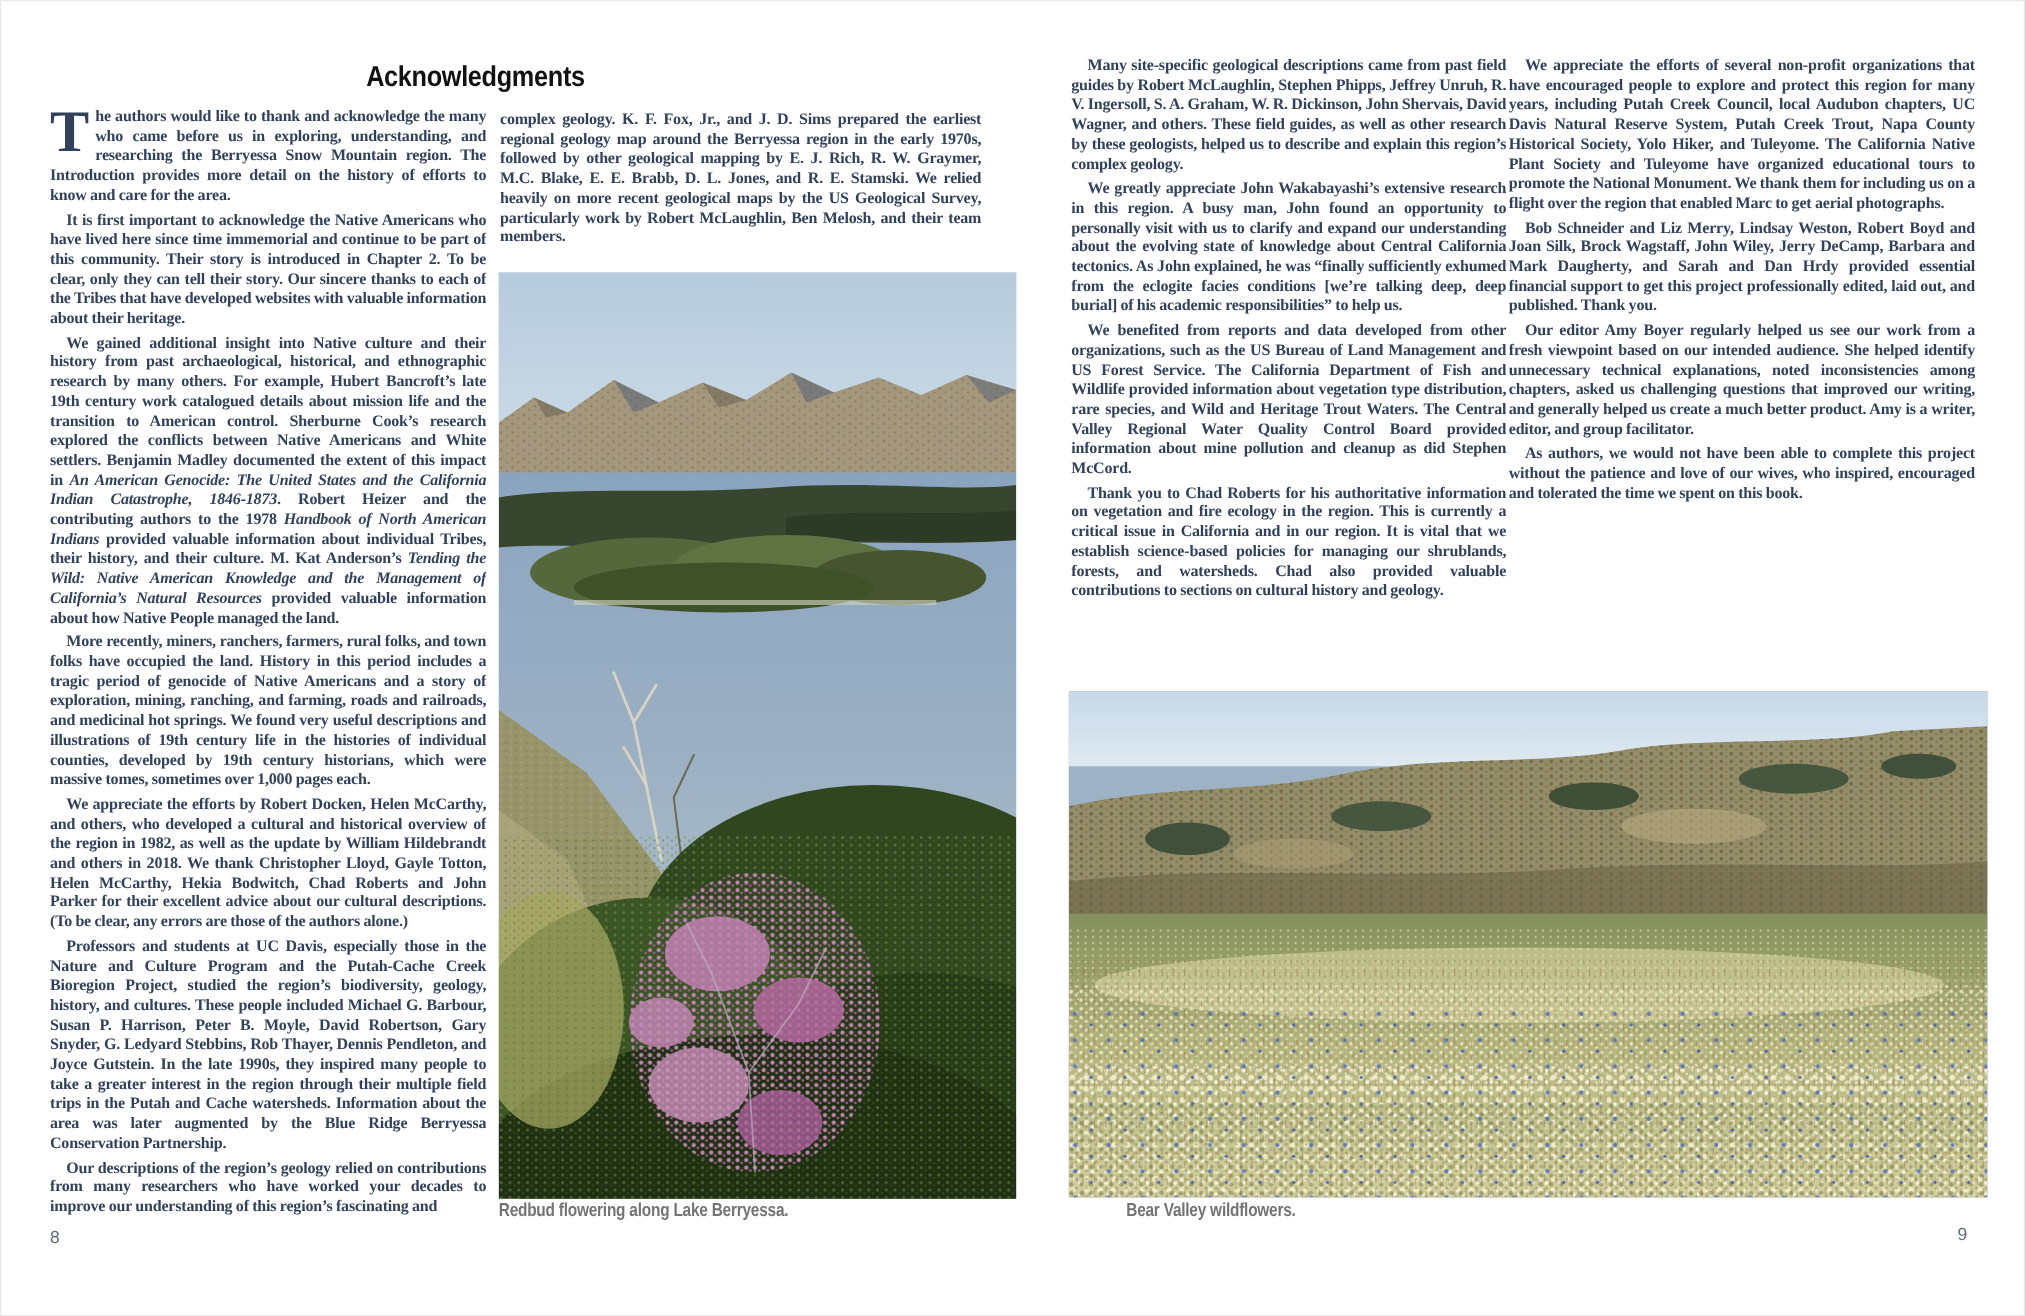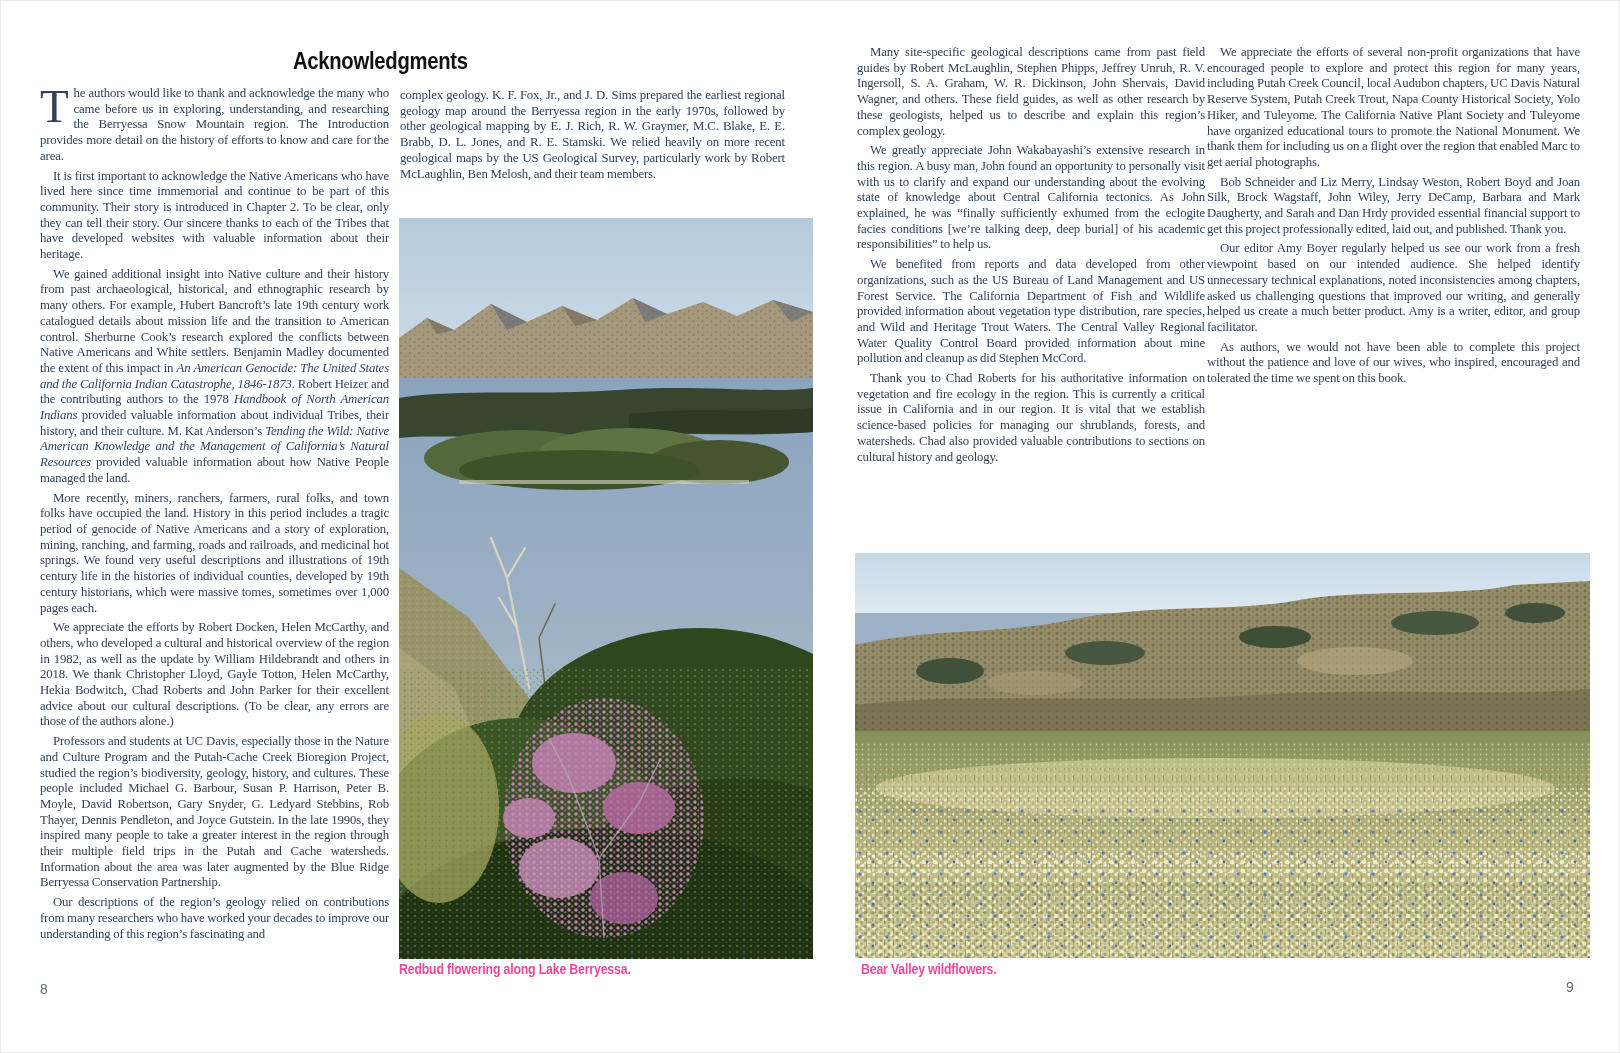--- a/index.html
+++ b/index.html
@@ -6,21 +6,21 @@
   #spread{
     position:relative;width:1620px;height:1053px;background:#ffffff;
     font-family:"Liberation Serif","DejaVu Serif",serif;
     color:#32415a;overflow:hidden;
     box-shadow:inset 0 0 0 1px #e8e8e8;
   }
   .textcol{
     position:absolute;text-align:justify;font-size:12.8px;line-height:15.7px;
     letter-spacing:-0.15px;word-spacing:-0.3px;overflow:hidden;
   }
-  .para{margin:0;text-indent:13px;}
+  .para{margin:0;text-indent:13px;font-weight:bold;}
   .para + .para{margin-top:4px;}
   .para.noindent{text-indent:0;}
   .para i{font-style:italic;}
   .dropcap{
     float:left;font-size:47px;line-height:37px;padding:2px 5px 0 0;
     color:#32415a;font-family:"Liberation Serif",serif;
   }
   .page-title{
     position:absolute;left:40px;top:48px;width:680px;text-align:center;
   }
@@ -28,21 +28,21 @@
     display:inline-block;transform:scaleX(0.88);transform-origin:center;
     font-family:"Liberation Sans","DejaVu Sans",sans-serif;
     font-weight:700;font-size:23px;color:#111111;letter-spacing:-0.3px;
   }
   .photo{
     position:absolute;overflow:hidden;background:#9db3c5;
   }
   .photo svg{display:block;width:100%;height:100%;}
   .caption{
     position:absolute;font-family:"Liberation Sans","DejaVu Sans",sans-serif;
-    font-weight:700;font-size:15px;color:#ec4899;white-space:nowrap;
+    font-weight:700;font-size:15px;color:#737373;white-space:nowrap;
   }
   .caption span{display:inline-block;transform:scaleX(0.82);transform-origin:left center;letter-spacing:-0.2px;}
   .pagenum{
     position:absolute;font-family:"Liberation Sans","DejaVu Sans",sans-serif;
     font-size:14px;color:#5d6b7a;
   }
 </style>
 </head>
 <body>
 
@@ -247,20 +247,20 @@
           <rect x="0" y="188" width="735" height="62" fill="url(#crm1)" opacity="0.6"></rect>
           <rect x="0" y="235" width="735" height="85" fill="url(#crm2)" opacity="0.85"></rect>
           <rect x="0" y="300" width="735" height="105" fill="url(#crm3)" opacity="0.9"></rect>
           <rect x="0" y="215" width="735" height="190" fill="url(#redStr)" opacity="0.4"></rect>
           <rect x="0" y="330" width="735" height="75" fill="url(#grassDark)" opacity="0.45"></rect>
           <rect x="0" y="255" width="735" height="150" fill="url(#blueDots)" opacity="0.85"></rect>
         </g>
       </svg>
     </figure>
 
-    <div class="caption" style="left:861px;top:960px;">
+    <div class="caption" style="left:901px;top:960px;">
       <span>Bear Valley wildflowers.</span>
     </div>
 
     <div class="pagenum" style="left:1566px;top:979px;">9</div>
   </div>
 
 </div>
 
 </body></html>

